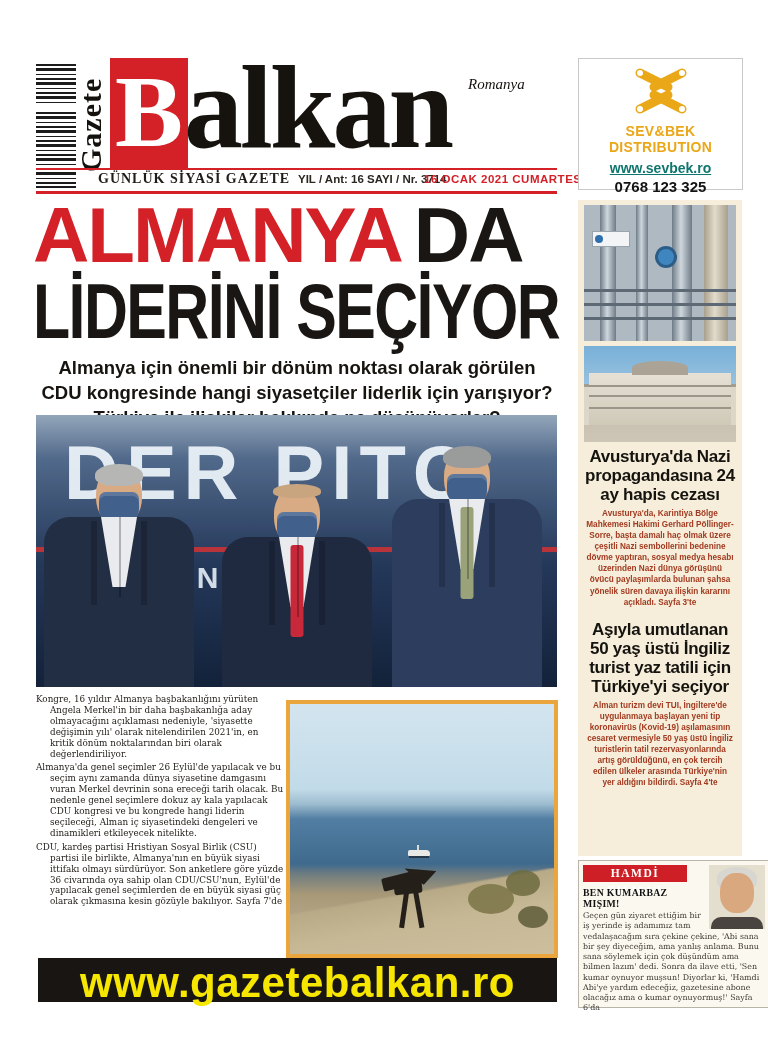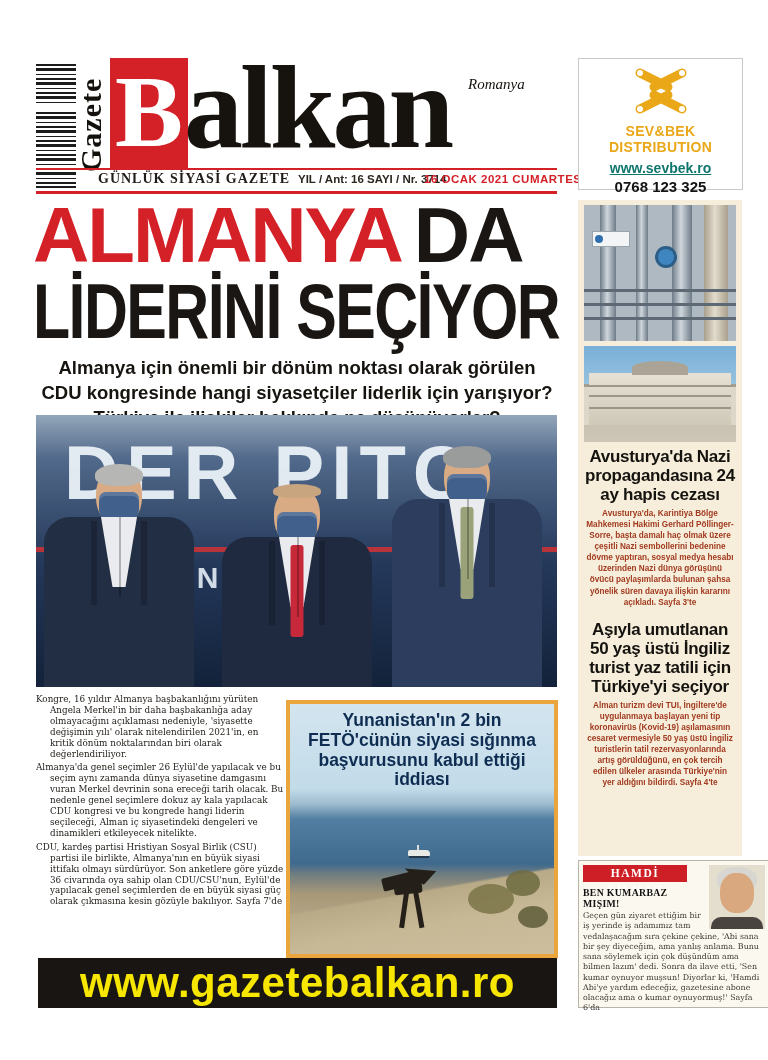--- a/index.html
+++ b/index.html
@@ -122,21 +122,21 @@
   .col-photo{float:right;width:56px;height:64px;margin:0 0 2px 3px;position:relative;background:#e4decf;overflow:hidden;}
   .c-hair{position:absolute;top:2px;left:8px;right:8px;height:22px;border-radius:50% 50% 30% 30%;background:#d8d6d0;}
   .c-face{position:absolute;top:8px;left:11px;width:34px;height:40px;border-radius:45%;background:#d9a87e;}
   .c-suit{position:absolute;bottom:-4px;left:2px;right:2px;height:16px;border-radius:10px 10px 0 0;background:#4a4440;}
   .col-banner{width:104px;height:17px;background:#cf1f26;color:#fff;text-align:center;
       font-family:"Liberation Serif",serif;font-weight:bold;font-size:11.5px;line-height:17px;letter-spacing:1.5px;}
   .col-title{font-family:"Liberation Serif",serif;font-weight:900;font-size:9.8px;color:#141210;margin:5px 0 2px;letter-spacing:0.3px;}
   .col-body{font-family:"DejaVu Serif",serif;font-size:7.9px;line-height:1.3;color:#3e3a34;}
 
   
-  .footer{left:38px;top:958px;width:519px;height:50px;background:#181512;text-align:center;}
+  .footer{left:38px;top:958px;width:519px;height:44px;background:#181512;text-align:center;}
   .footer-text{color:#f7e600;font-weight:900;font-size:42px;line-height:50px;letter-spacing:0.5px;}
 </style>
 </head>
 <body>
 
 <div class="page">
 
   <div class="abs barcode">
     <div class="bc-seg bc1"></div>
     <div class="bc-seg bc2"></div>
@@ -216,21 +216,20 @@
     </div>
   </div>
 
   <div class="abs article">
     <p>Kongre, 16 yıldır Almanya başbakanlığını yürüten Angela Merkel'in bir daha başbakanlığa aday olmayacağını açıklaması nedeniyle, 'siyasette değişimin yılı' olarak nitelendirilen 2021'in, en kritik dönüm noktalarından biri olarak değerlendiriliyor.</p>
     <p>Almanya'da genel seçimler 26 Eylül'de yapılacak ve bu seçim aynı zamanda dünya siyasetine damgasını vuran Merkel devrinin sona ereceği tarih olacak. Bu nedenle genel seçimlere dokuz ay kala yapılacak CDU kongresi ve bu kongrede hangi liderin seçileceği, Alman iç siyasetindeki dengeleri ve dinamikleri etkileyecek nitelikte.</p>
     <p>CDU, kardeş partisi Hristiyan Sosyal Birlik (CSU) partisi ile birlikte, Almanya'nın en büyük siyasi ittifakı olmayı sürdürüyor. Son anketlere göre yüzde 36 civarında oya sahip olan CDU/CSU'nun, Eylül'de yapılacak genel seçimlerden de en büyük siyasi güç olarak çıkmasına kesin gözüyle bakılıyor. Sayfa 7'de</p>
   </div>
 
   <div class="abs cbox">
-    <div class="cbox-head">Yunanistan'ın 2 bin FETÖ'cünün siyasi sığınma başvurusunu kabul ettiği iddiası</div>
     <div class="boat"></div>
     <div class="shore"></div>
     <div class="bush b1"></div>
     <div class="bush b2"></div>
     <div class="bush b3"></div>
     <div class="sculpt">
       <div class="sc sc-leg1"></div>
         <div class="sc sc-leg2"></div>
       <div class="sc sc-wing1"></div>
         <div class="sc sc-wing2"></div>

